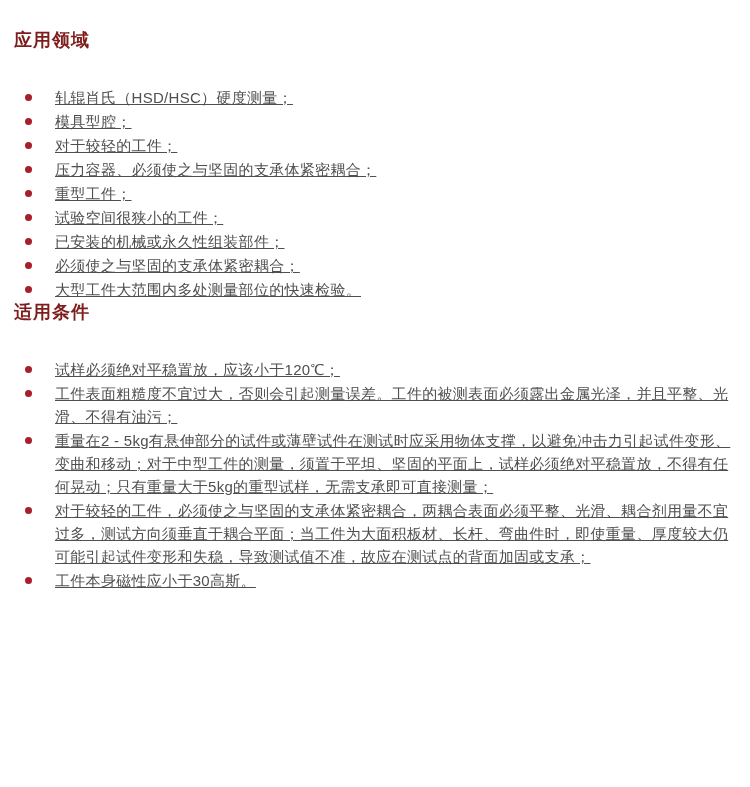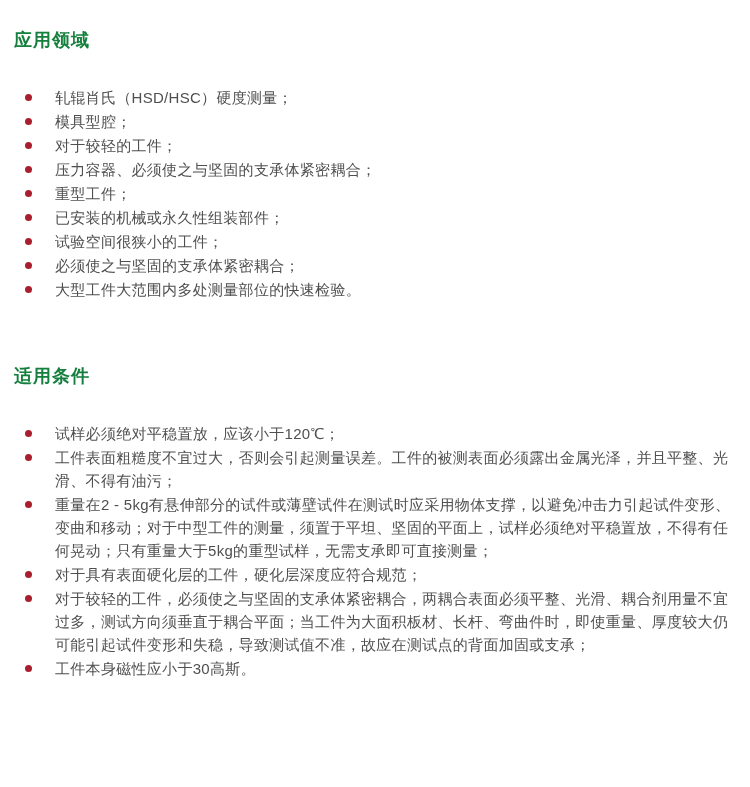--- a/index.html
+++ b/index.html
@@ -7,36 +7,37 @@
     position: relative;
     width: 750px;
     height: 787px;
     background: #ffffff;
     font-family: "Liberation Sans", sans-serif;
     color: #4f4f4f;
     overflow: hidden;
     box-sizing: border-box;
   }
   .section-1 { padding-top: 30px; }
-  .section-2 { margin-top: 64px; }
+  .section-2 { }
   .sec-title {
     margin: 0 0 0 14px;
     font-size: 18px;
     line-height: 21px;
     font-weight: bold;
-    color: #15803d;
+    color: #7f1d1d;
     letter-spacing: 1px;
   }
   .list { margin-top: 35px; }
   .item {
     position: relative;
     padding-left: 55px;
     padding-right: 15px;
     font-size: 15px;
     letter-spacing: 0.3px;
+    text-decoration: underline;
   }
   .list-1 .item { line-height: 24px; }
   .list-2 .item { line-height: 23px; margin-bottom: 1px; }
   .dot {
     position: absolute;
     left: 25px;
     top: 8px;
     width: 7px;
     height: 7px;
     border-radius: 50%;
@@ -73,26 +74,26 @@
           <span class="txt">压力容器、必须使之与坚固的支承体紧密耦合；</span>
         </div>
 
         <div class="item">
           <span class="dot"></span>
           <span class="txt">重型工件；</span>
         </div>
 
         <div class="item">
           <span class="dot"></span>
-          <span class="txt">已安装的机械或永久性组装部件；</span>
+          <span class="txt">试验空间很狭小的工件；</span>
         </div>
 
         <div class="item">
           <span class="dot"></span>
-          <span class="txt">试验空间很狭小的工件；</span>
+          <span class="txt">已安装的机械或永久性组装部件；</span>
         </div>
 
         <div class="item">
           <span class="dot"></span>
           <span class="txt">必须使之与坚固的支承体紧密耦合；</span>
         </div>
 
 
         <div class="item">
           <span class="dot"></span>
@@ -114,24 +115,20 @@
           <span class="dot"></span>
           <span class="txt">工件表面粗糙度不宜过大，否则会引起测量误差。工件的被测表面必须露出金属光泽，并且平整、光滑、不得有油污；</span>
         </div>
 
         <div class="item">
           <span class="dot"></span>
           <span class="txt">重量在2 - 5kg有悬伸部分的试件或薄壁试件在测试时应采用物体支撑，以避免冲击力引起试件变形、变曲和移动；对于中型工件的测量，须置于平坦、坚固的平面上，试样必须绝对平稳置放，不得有任何晃动；只有重量大于5kg的重型试样，无需支承即可直接测量；</span>
         </div>
 
 
-        <div class="item">
-          <span class="dot"></span>
-          <span class="txt">对于具有表面硬化层的工件，硬化层深度应符合规范；</span>
-        </div>
 
         <div class="item">
           <span class="dot"></span>
           <span class="txt">对于较轻的工件，必须使之与坚固的支承体紧密耦合，两耦合表面必须平整、光滑、耦合剂用量不宜过多，测试方向须垂直于耦合平面；当工件为大面积板材、长杆、弯曲件时，即使重量、厚度较大仍可能引起试件变形和失稳，导致测试值不准，故应在测试点的背面加固或支承；</span>
         </div>
 
         <div class="item">
           <span class="dot"></span>
           <span class="txt">工件本身磁性应小于30高斯。</span>
         </div>

